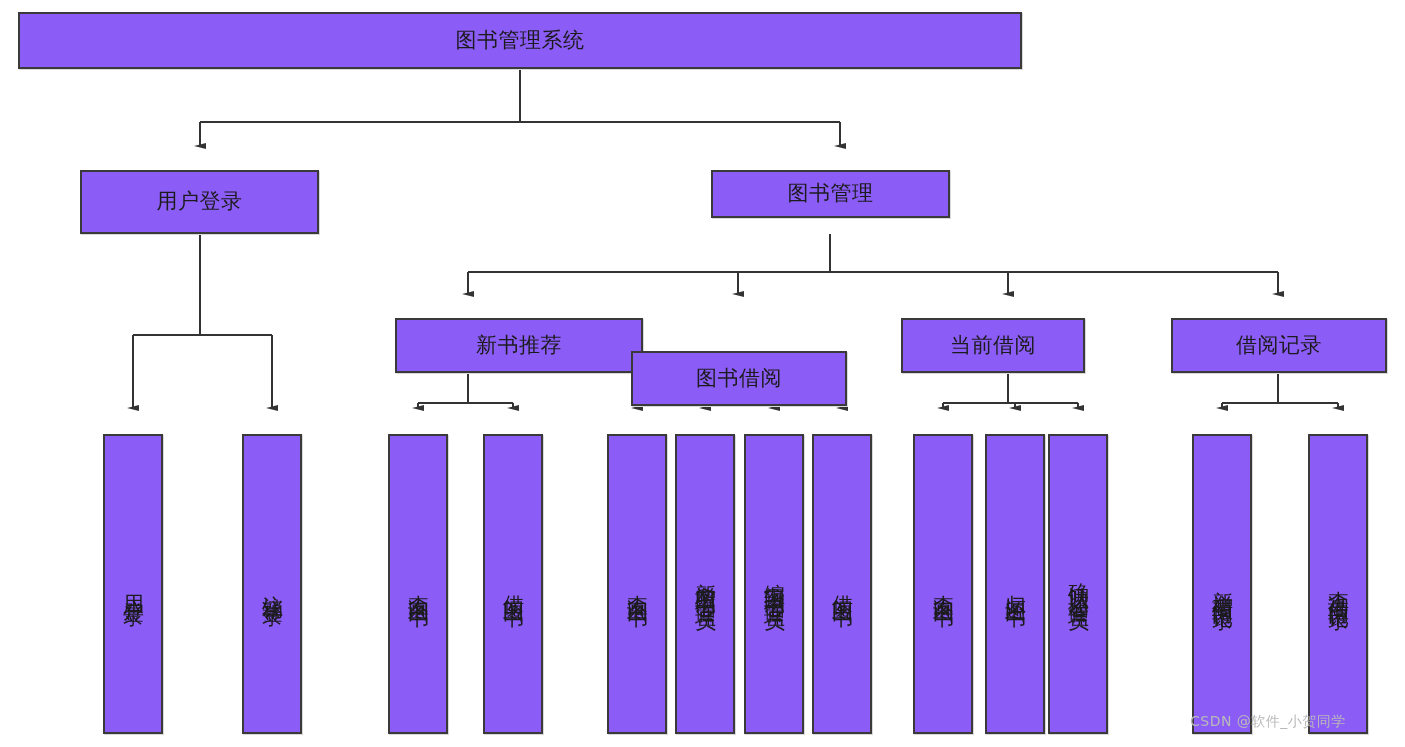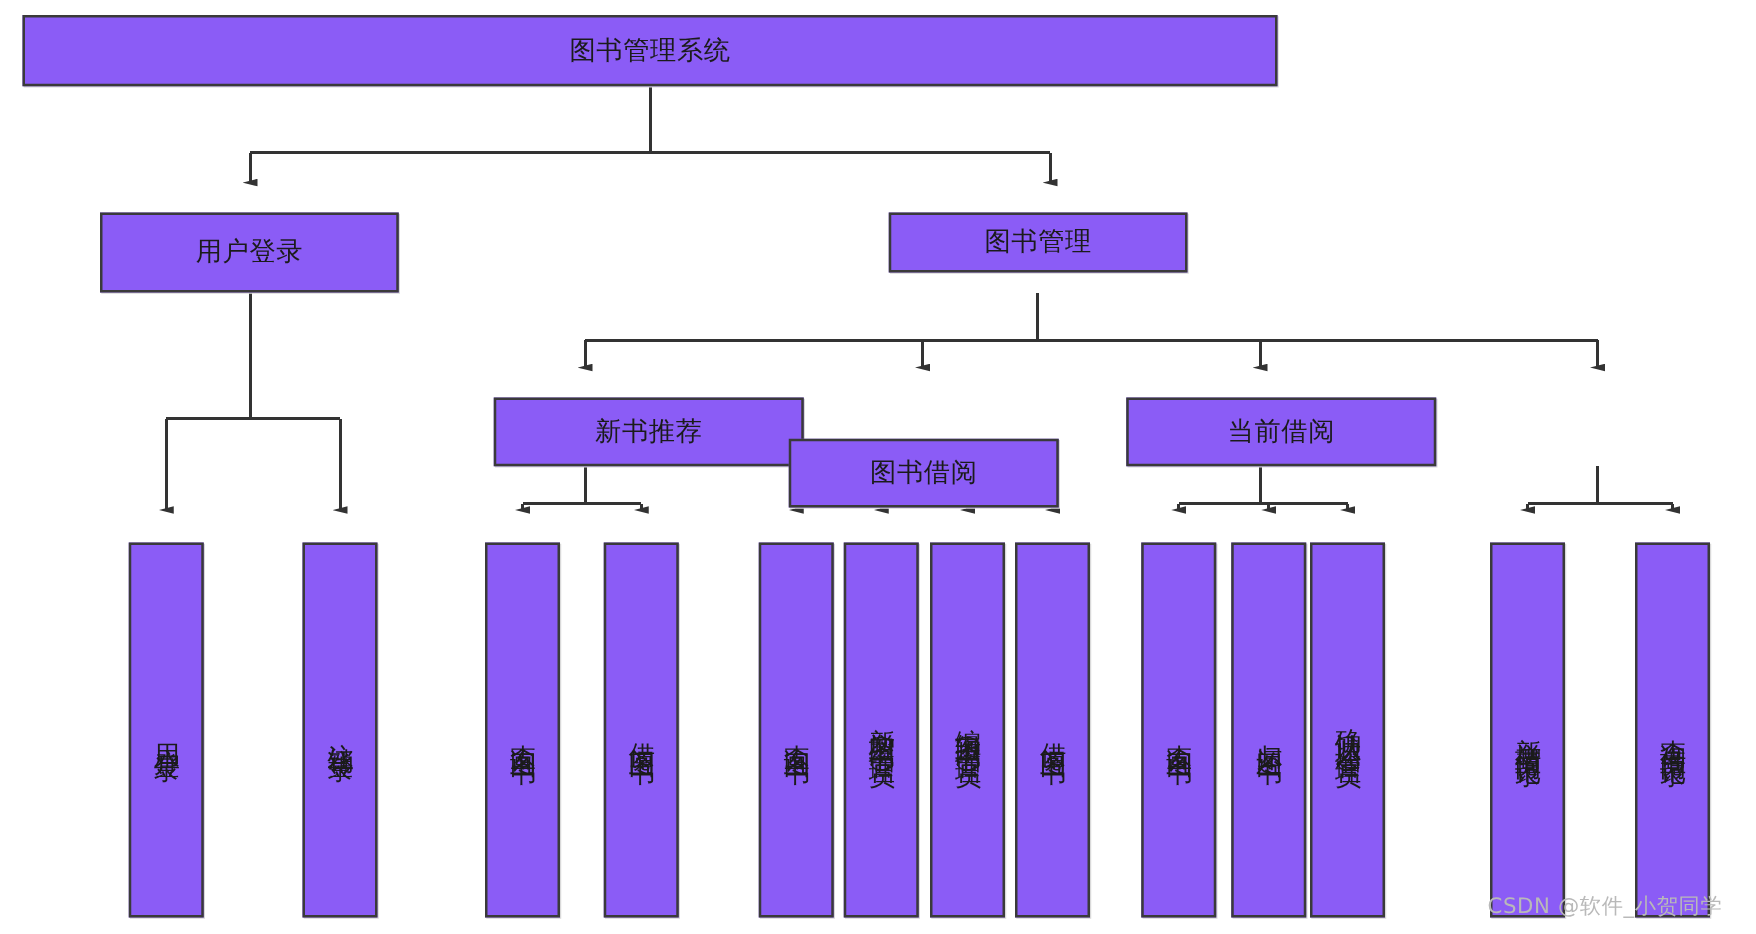--- a/index.html
+++ b/index.html
@@ -32,21 +32,21 @@
     display:flex;align-items:center;justify-content:center;
     font-size:21px;color:#1b1b1b;
     writing-mode:vertical-rl;
     text-orientation:upright;
     letter-spacing:4px;
     line-height:1;
     padding-top:4px;
   }
   .watermark{
     position:absolute;
-    font-size:17px;
+    font-size:14px;
     color:#b9b9b9;
     white-space:nowrap;
     letter-spacing:0.5px;
     pointer-events:none;
   }
 </style>
 </head>
 <body>
 
 <div id="diagram-root">
@@ -111,22 +111,25 @@
   <div class="node-box" style="left:711px;top:170px;width:239px;height:48px;">
     <span class="node-label-h">图书管理</span>
   </div>
 
   <div class="node-box" style="left:370px;top:318px;width:248px;height:55px;margin-left:25px;">
     <span class="node-label-h">新书推荐</span>
   </div>
   <div class="node-box" style="left:631px;top:318px;width:216px;height:55px;margin-top:33px;">
     <span class="node-label-h">图书借阅</span>
   </div>
-  <div class="node-box" style="left:901px;top:318px;width:248px;height:55px;">
+  <div class="node-box" style="left:901px;top:318px;width:184px;height:55px;">
     <span class="node-label-h">当前借阅</span>
+  </div>
+  <div class="node-box" style="left:1171px;top:318px;width:216px;height:55px;">
+    <span class="node-label-h">借阅记录</span>
   </div>
 
   <div class="node-box" style="left:103px;top:434px;width:60px;height:300px;">
     <span class="node-label-v">用户登录</span>
   </div>
   <div class="node-box" style="left:242px;top:434px;width:60px;height:300px;">
     <span class="node-label-v">注销登录</span>
   </div>
 
   <div class="node-box" style="left:388px;top:434px;width:60px;height:300px;">

